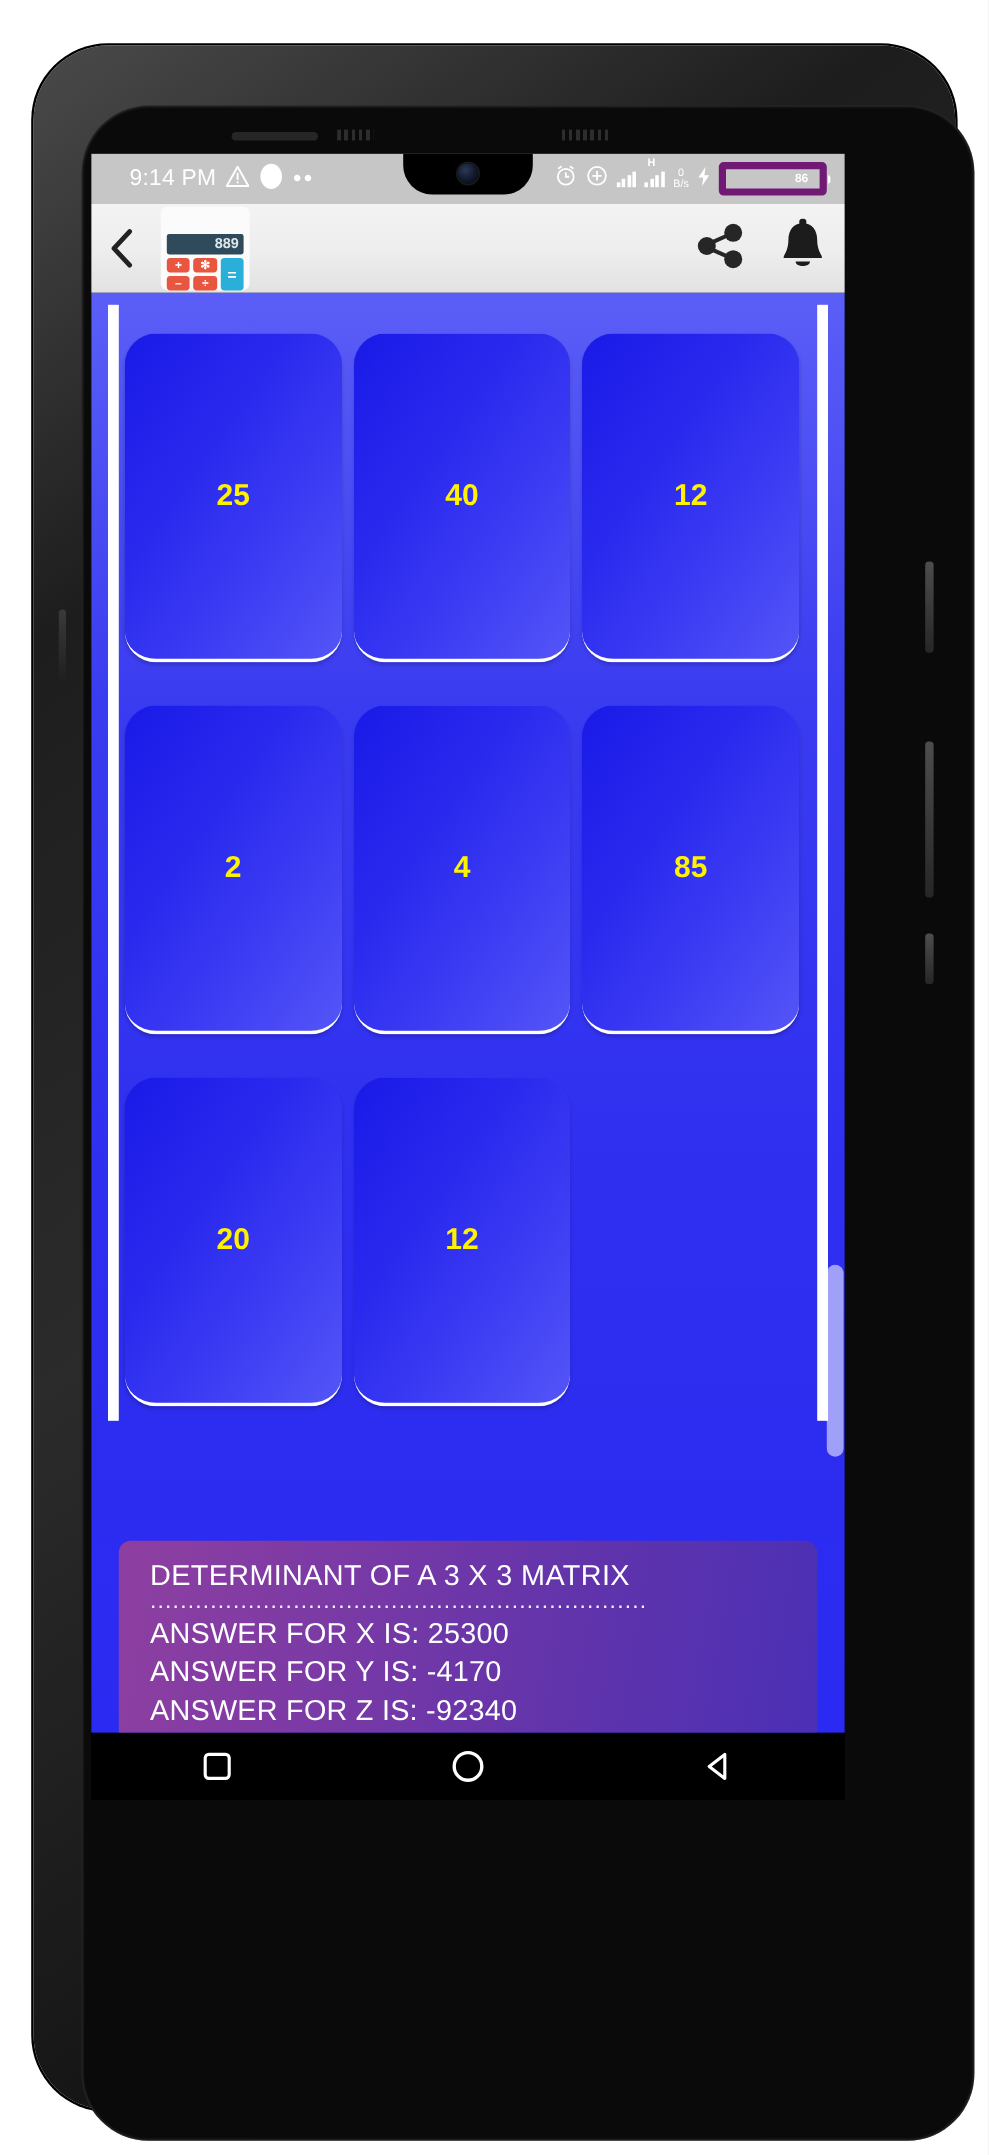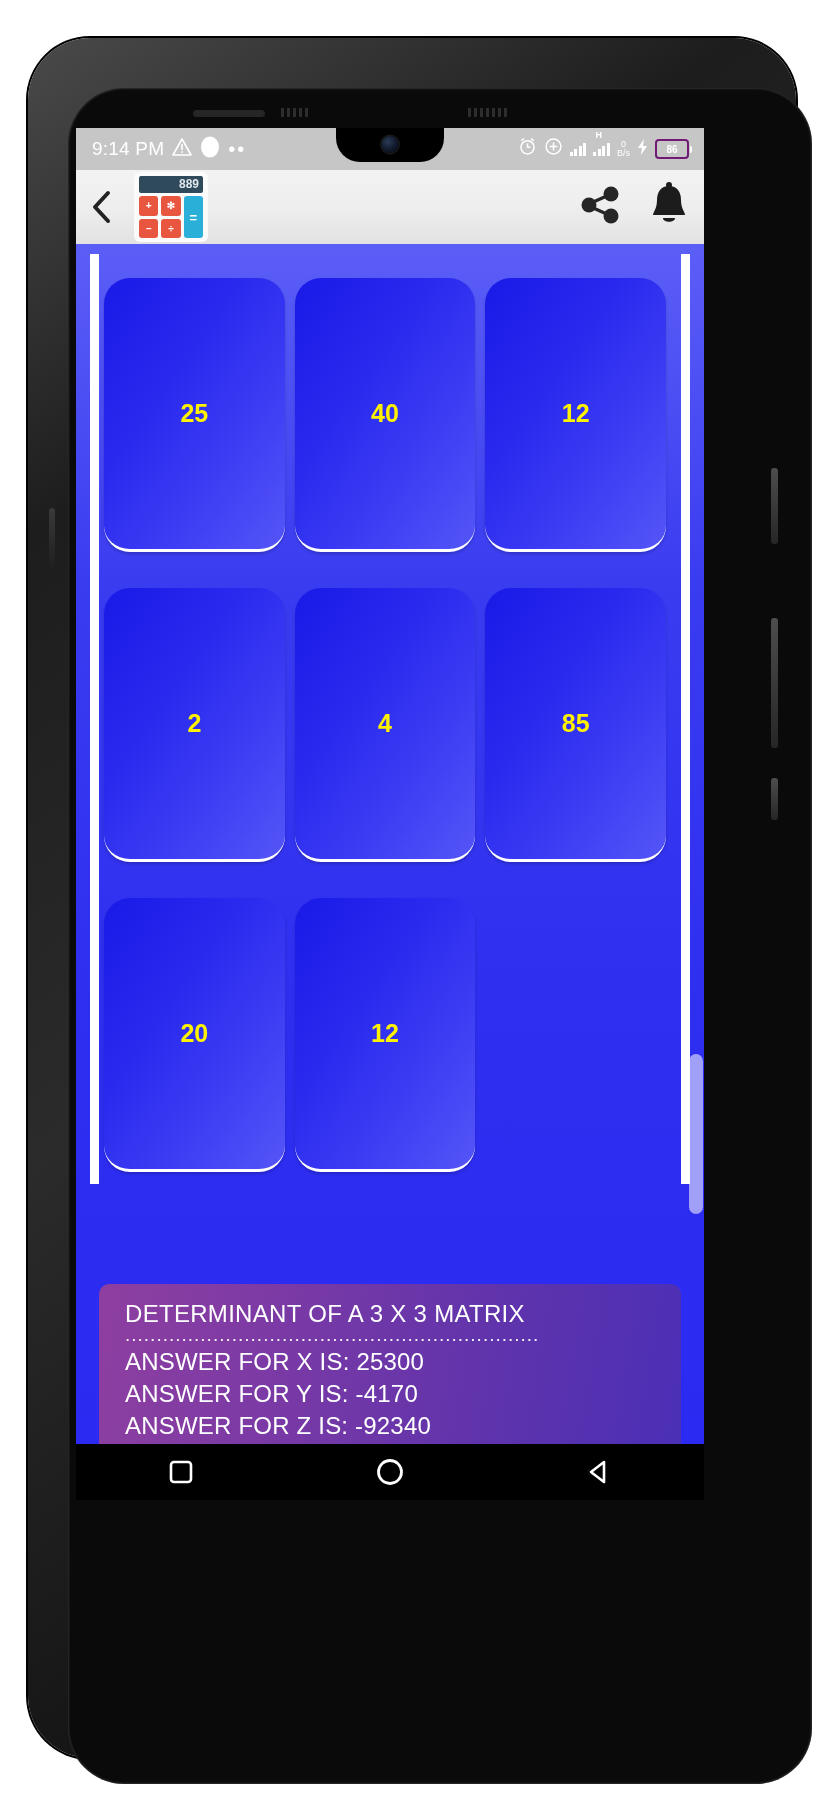--- a/index.html
+++ b/index.html
@@ -102,44 +102,44 @@
     position: absolute;
     left: 50%; transform: translateX(-50%);
     top: 8px;
     width: 17px; height: 17px;
     border-radius: 50%;
     background: radial-gradient(circle at 38% 34%, #2b3a55 0%, #10182a 55%, #05070d 100%);
     box-shadow: 0 0 0 1.5px #191919;
   }
   #status-left {
     display: flex; align-items: center; gap: 8px;
-    margin-left: 16px; z-index: 6;
+    margin-left: 32px; z-index: 6;
   }
   #status-clock { font-size: 19px; letter-spacing: .2px; color:#fff; }
   #status-right {
     position: absolute; right: 12px; top: 0; height: 42px;
     display: flex; align-items: center; gap: 7px; z-index: 6;
   }
   .sig-bars { display:flex; align-items:flex-end; gap:1.5px; height:14px; }
   .sig-bars i { display:block; width:3px; background:#fff; }
   .sig-bars i:nth-child(1){height:4px}
   .sig-bars i:nth-child(2){height:7px}
   .sig-bars i:nth-child(3){height:10px}
   .sig-bars i:nth-child(4){height:13px}
   .hnet { position:relative; display:flex; align-items:flex-end; }
   .hnet .hlabel { font-size:9px; position:absolute; top:-12px; left:2px; font-weight:bold; }
   .netspeed { font-size:9px; line-height:9px; text-align:center; }
   #battery {
     display:flex; align-items:center;
   }
   #battery-body {
     width: 30px; height: 16px;
-    border: 2px solid #701a75; border-radius: 4px;
+    border: 6px solid #701a75; border-radius: 4px;
     display:flex; align-items:center; justify-content:center;
-    font-size: 10px; font-weight:bold; color:#fff;
+    font-size: 10px; font-weight:bold; color:#fff;padding-left:48px;
   }
   #battery-cap { width:2px; height:7px; background:#fff; border-radius:0 2px 2px 0; margin-left:1px;}
 
   
   #app-bar {
     position: absolute;
     left: 0; top: 42px;
     width: 628px; height: 74px;
     background: linear-gradient(180deg,#f3f3f3 0%,#ededed 55%,#e2e2e2 100%);
     display: flex; align-items: center;
@@ -162,20 +162,21 @@
     background: #2e4a5b;
     border-radius: 2px;
     color: #dfe6ea;
     font-size: 12px;
     font-weight: bold;
     text-align: right;
     padding-right: 4px;
     box-sizing: border-box;
     line-height: 17px;
     font-family: "Liberation Sans", sans-serif;
+    margin-top: 19px;
   }
   #logo-keys {
     flex: 1;
     display: grid;
     grid-template-columns: 1fr 1fr 1fr;
     grid-template-rows: 1fr 1fr;
     gap: 3px;
   }
   .logo-key {
     background: #e8563f;

